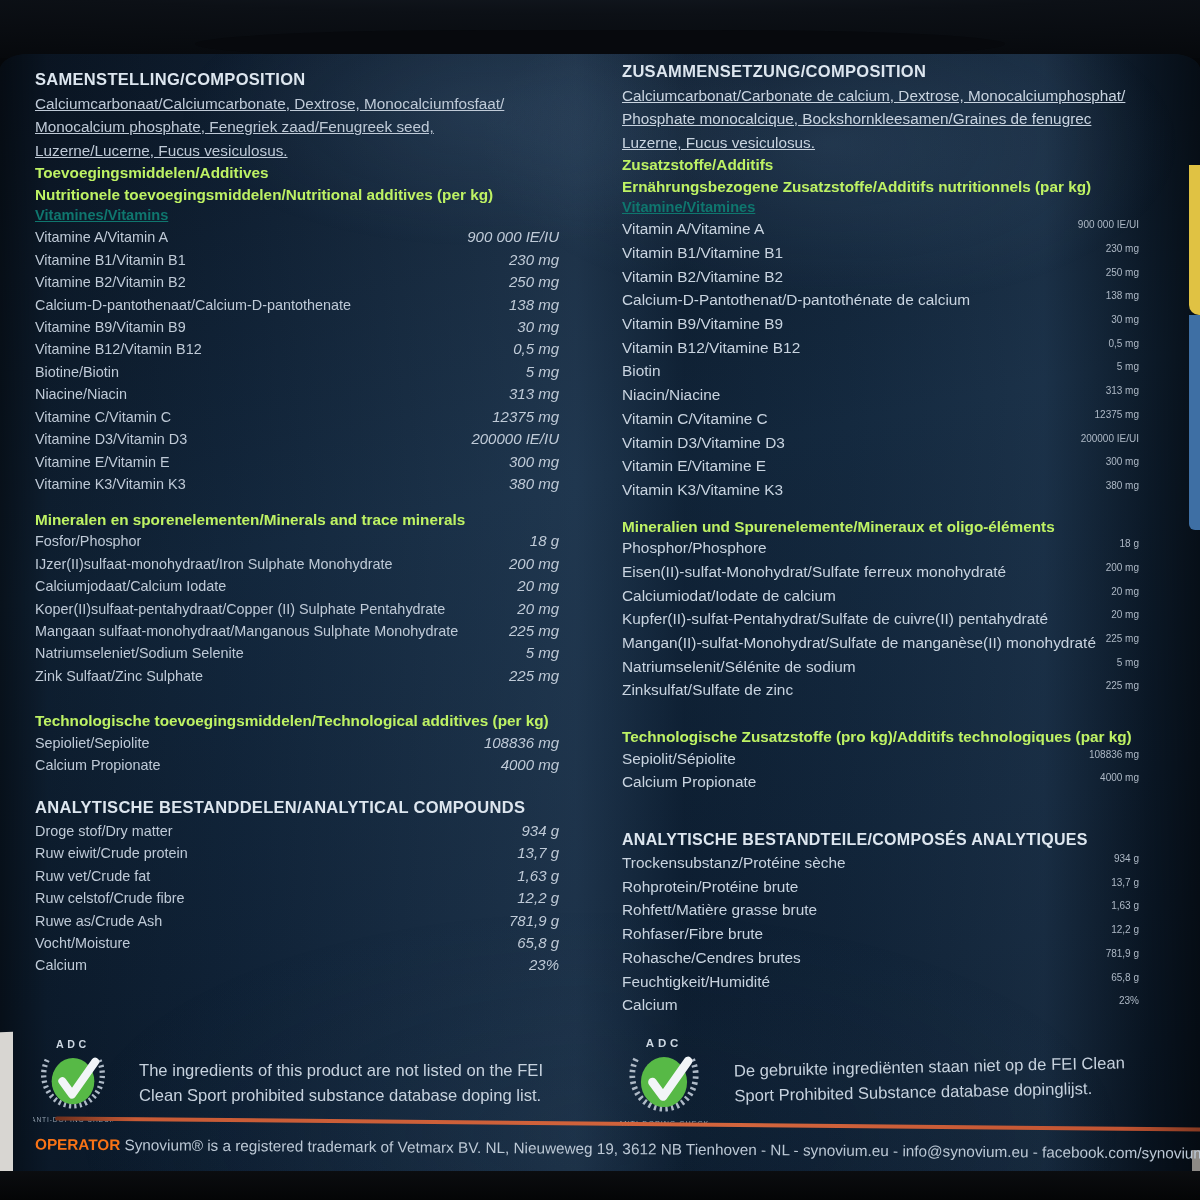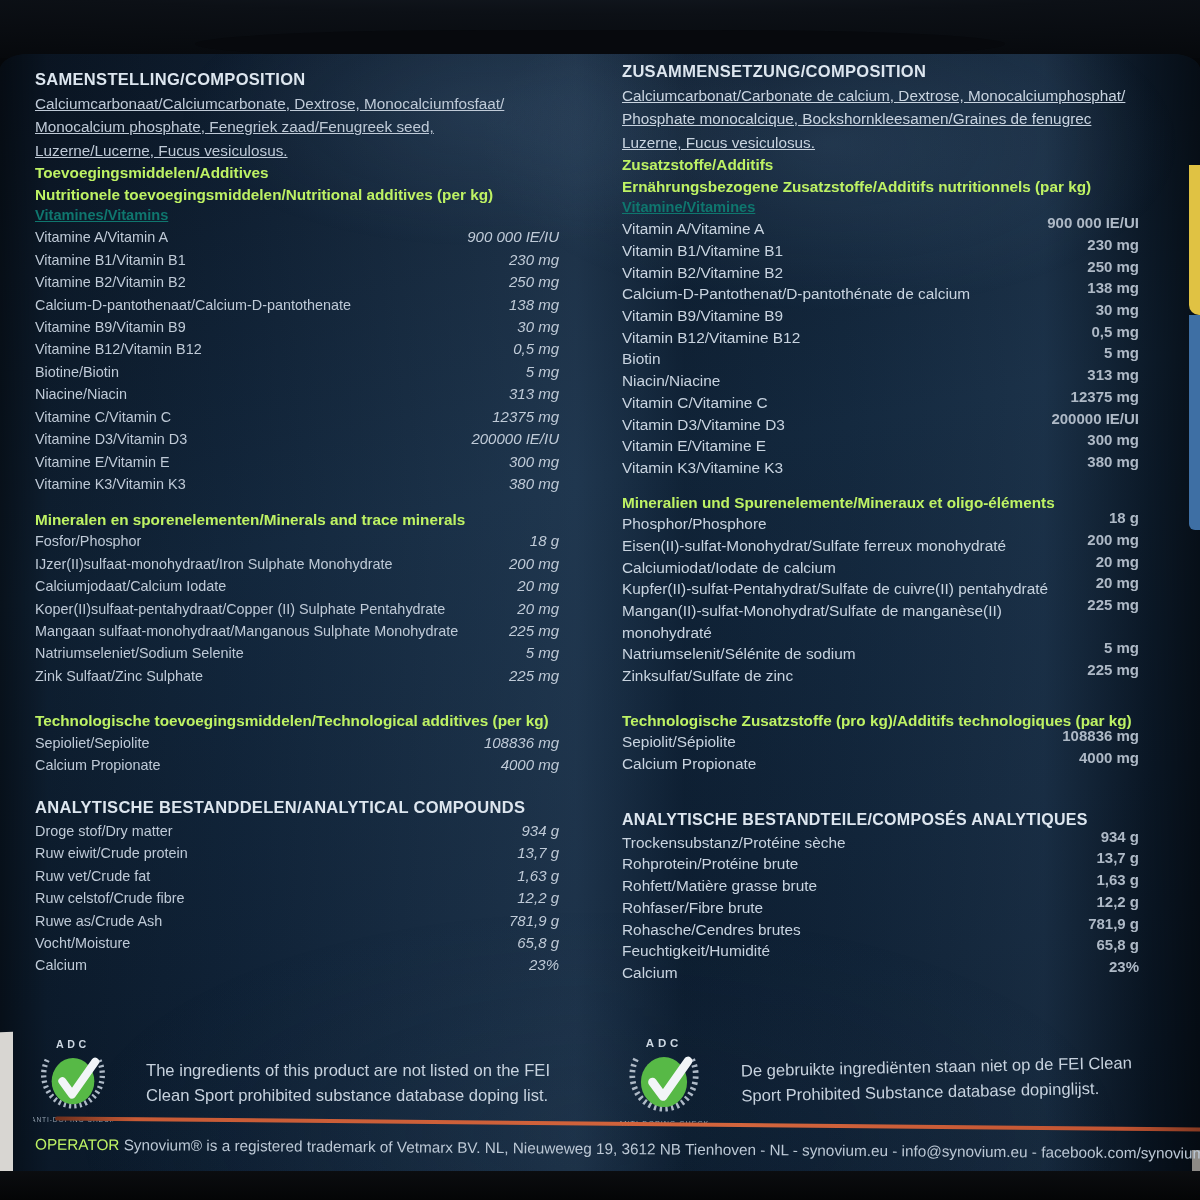--- a/index.html
+++ b/index.html
@@ -43,42 +43,42 @@
   .col-left{left:35px;top:64px;width:524px;}
   .col-right{left:622px;top:56px;width:517px;color:#c9d4e0;}
   .sec-title{font-weight:bold;font-size:16.5px;letter-spacing:.3px;color:#dde6ef;margin:6px 0 3px;}
   .para div{font-size:15.3px;line-height:23.4px;text-decoration:underline;}
   .bold-line{font-weight:bold;font-size:15.3px;line-height:21.5px;color:#bef264;}
   .semi-line{font-weight:bold;font-size:14.6px;line-height:21px;color:#0f766e;text-decoration:underline;}
   .rows .row{display:flex;justify-content:space-between;align-items:baseline;}
   .col-left .rows .row{line-height:21.45px;font-size:14.4px;}
   .col-left .rows .row .val{font-size:15px;white-space:nowrap;font-style:italic;}
   .col-right .rows .row{line-height:21.7px;font-size:15.4px;}
-  .col-right .rows .row .val{font-size:15px;color:#aeb9c6;white-space:nowrap;
-    transform:translateY(-6px);font-weight:bold;}
+  .col-right .rows .row .val{font-size:10px;color:#aeb9c6;white-space:nowrap;
+    transform:translateY(-6px);}
   .mt-minerals{margin-top:13px;}
   .mt-tech{margin-top:23px;}
   .mt-analytic{margin-top:21px;}
   .col-right .sec-title.analytic{font-size:16px;margin-top:36px;}
 
   
-  .adc{position:absolute;display:flex;gap:33px;align-items:flex-start;}
+  .adc{position:absolute;display:flex;gap:26px;align-items:flex-start;}
   .adc-left{left:33px;top:1036px;width:545px;}
   .adc-right{left:620px;top:1034px;width:545px;}
   .adc-text{font-size:16.6px;line-height:25px;color:#c7d2de;margin-top:22px;}
   .adc-right .adc-text{transform:rotate(-1.2deg);margin-top:20px;}
   .adc svg{flex:0 0 auto;}
 
   
   .accent-line{position:absolute;left:55px;top:1122px;width:1160px;height:4px;
     background:linear-gradient(90deg,#6e2f1c,#c85b36 7%,#d3653d 60%,#c25432 92%,#7a351f);
     border-radius:3px;transform:rotate(.55deg);}
   .footer{position:absolute;left:35px;top:1140px;width:1150px;font-size:15.3px;color:#bcc8d5;
     transform:rotate(.45deg);white-space:nowrap;}
-  .footer .op{font-weight:normal;color:#bef264;}
+  .footer .op{font-weight:bold;color:#f97316;}
 </style>
 </head>
 <body>
 
 <div class="photo">
   <div class="bottle-top"></div>
   <div class="cap-band"></div>
 
   <div class="label">
     <div class="sheen"></div>

